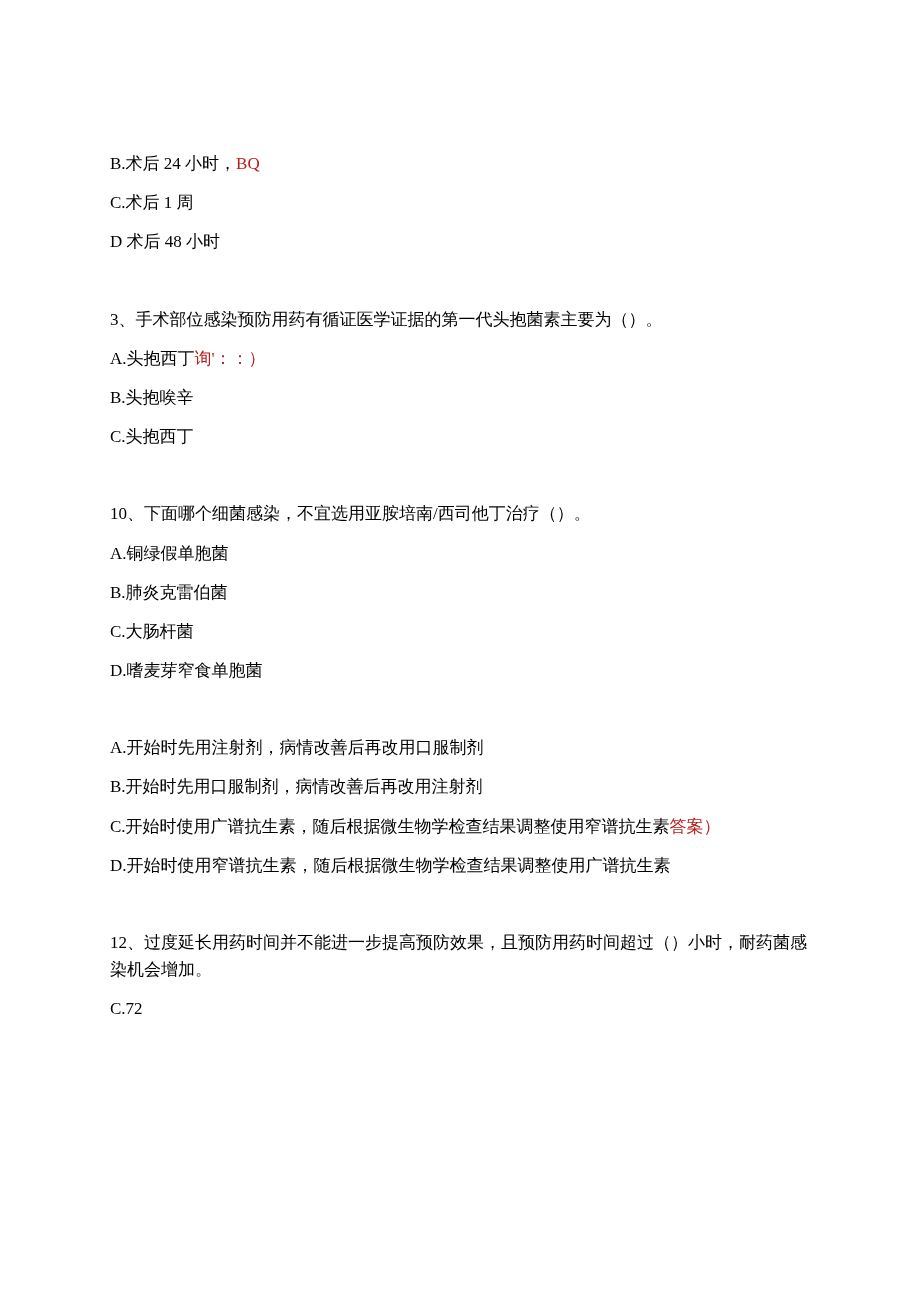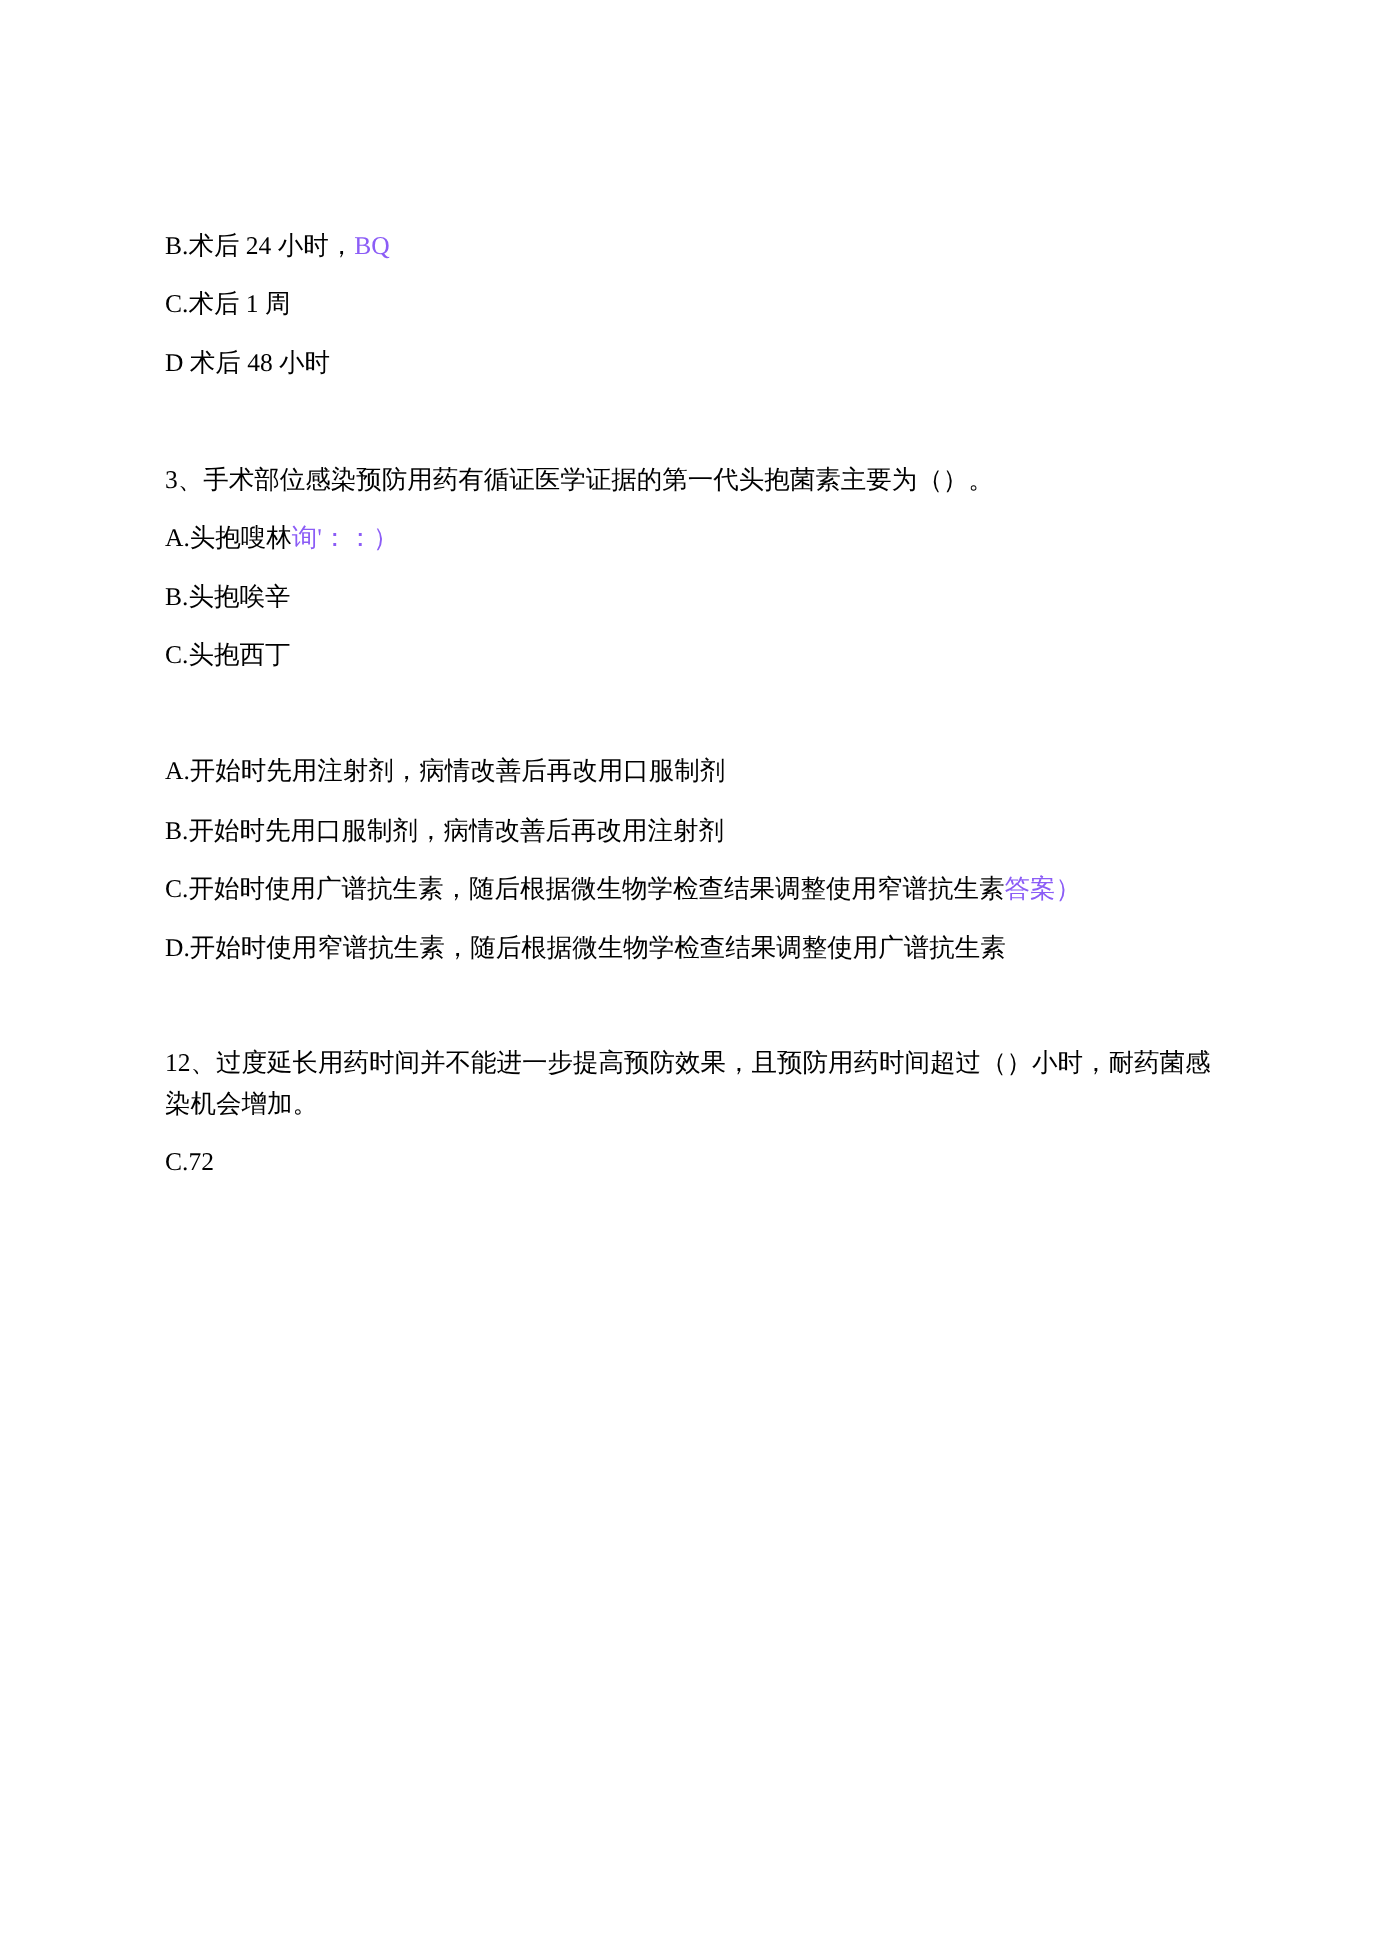--- a/index.html
+++ b/index.html
@@ -15,21 +15,21 @@
     line-height: 1.6;
     color: #000000;
   }
   .para {
     margin: 0 0 12px 0;
   }
   .block {
     margin-bottom: 50px;
   }
   .orange {
-    color: #8b5cf6;
+    color: #b91c1c;
   }
   .inline {
     display: inline;
     margin-top: 47px;
   }
 </style>
 </head>
 <body>
 
 <div class="page">
@@ -38,26 +38,33 @@
     <p class="para">
       <span class="inline">B.术后 24 小时，</span><span class="inline orange">BQ</span>
     </p>
     <p class="para">C.术后 1 周</p>
     <p class="para">D 术后 48 小时</p>
   </div>
 
   <div class="block">
     <p class="para">3、手术部位感染预防用药有循证医学证据的第一代头抱菌素主要为（）。</p>
     <p class="para">
-      <span class="inline">A.头抱嗖林</span><span class="inline orange">询'：：）</span>
+      <span class="inline">A.头抱西丁</span><span class="inline orange">询'：：）</span>
     </p>
     <p class="para">B.头抱唉辛</p>
     <p class="para">C.头抱西丁</p>
   </div>
 
+  <div class="block">
+    <p class="para">10、下面哪个细菌感染，不宜选用亚胺培南/西司他丁治疗（）。</p>
+    <p class="para">A.铜绿假单胞菌</p>
+    <p class="para">B.肺炎克雷伯菌</p>
+    <p class="para">C.大肠杆菌</p>
+    <p class="para">D.嗜麦芽窄食单胞菌</p>
+  </div>
 
   <div class="block">
     <p class="para">A.开始时先用注射剂，病情改善后再改用口服制剂</p>
     <p class="para">B.开始时先用口服制剂，病情改善后再改用注射剂</p>
     <p class="para">
       <span class="inline">C.开始时使用广谱抗生素，随后根据微生物学检查结果调整使用窄谱抗生素</span><span class="inline orange">答案）</span>
     </p>
     <p class="para">D.开始时使用窄谱抗生素，随后根据微生物学检查结果调整使用广谱抗生素</p>
   </div>
 

